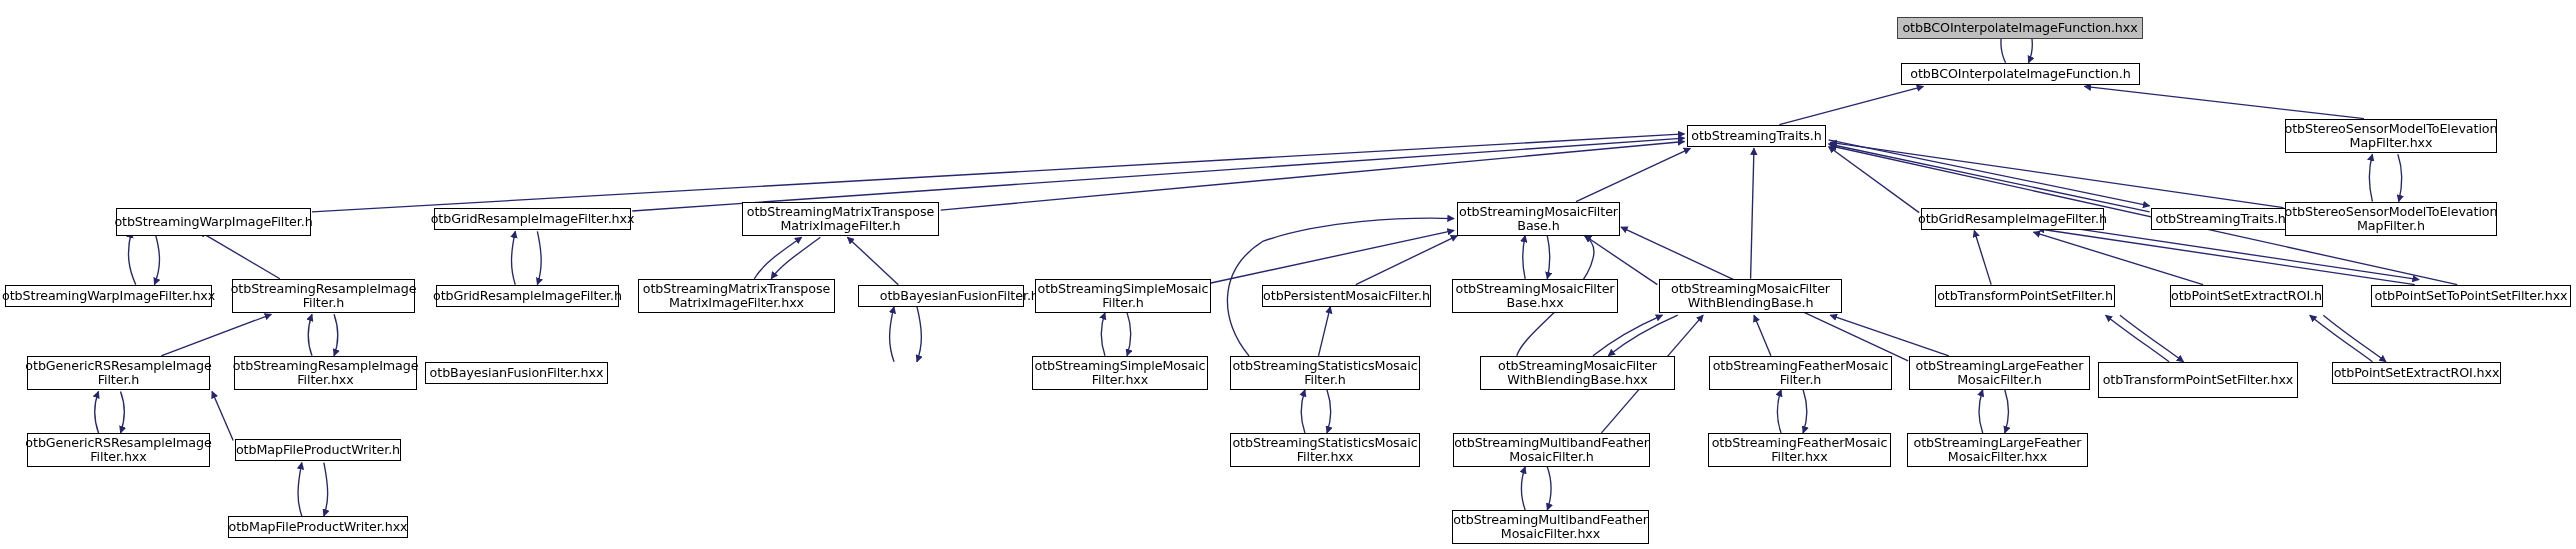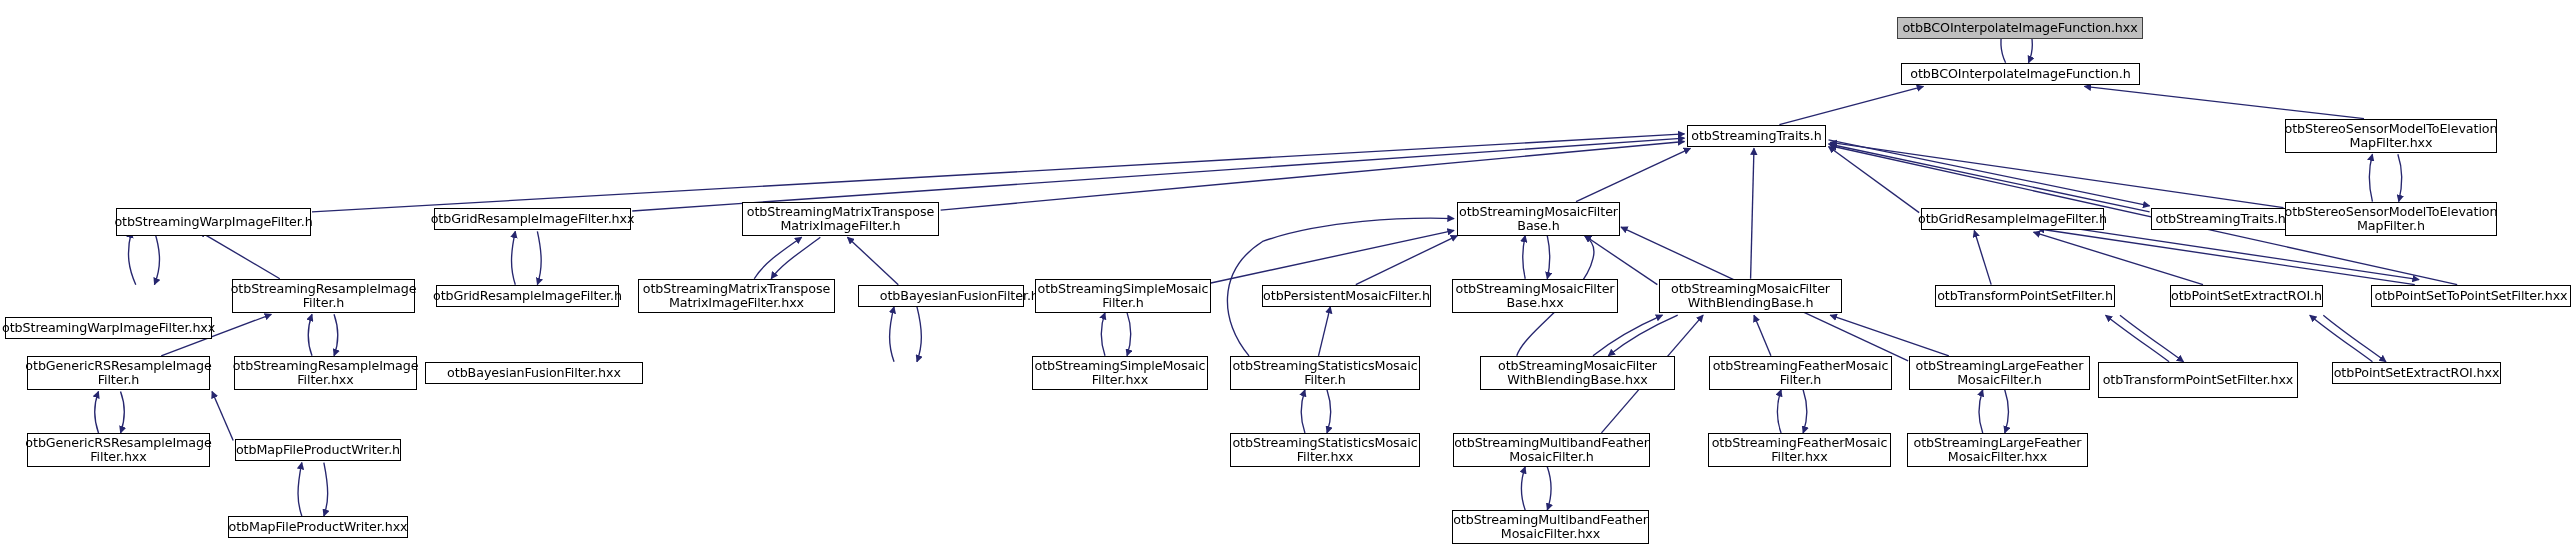--- a/index.html
+++ b/index.html
@@ -134,42 +134,42 @@
       <div class="node" style="left: 116px; top: 208px; width: 195px; height: 28px;">otbStreamingWarpImageFilter.h</div>
       <div class="node" style="left: 434px; top: 208px; width: 197px; height: 22px;">otbGridResampleImageFilter.hxx</div>
       <div class="node" style="left: 742px; top: 202px; width: 197px; height: 34px;">otbStreamingMatrixTranspose
 MatrixImageFilter.h</div>
       <div class="node" style="left: 1457px; top: 202px; width: 163px; height: 34px;">otbStreamingMosaicFilter
 Base.h</div>
       <div class="node" style="left: 1921px; top: 208px; width: 183px; height: 22px;">otbGridResampleImageFilter.h</div>
       <div class="node" style="left: 2151px; top: 208px; width: 154px; height: 22px;">otbStreamingTraits.hxx</div>
       <div class="node" style="left: 2285px; top: 202px; width: 212px; height: 34px;">otbStereoSensorModelToElevation
 MapFilter.h</div>
-      <div class="node" style="left: 5.1px; top: 285px; width: 207px; height: 22px; margin-top: 32px;">otbStreamingWarpImageFilter.hxx</div>
+      <div class="node" style="left: 5.1px; top: 285px; width: 207px; height: 22px;">otbStreamingWarpImageFilter.hxx</div>
       <div class="node" style="left: 232px; top: 279px; width: 183px; height: 34px;">otbStreamingResampleImage
 Filter.h</div>
       <div class="node" style="left: 436px; top: 285px; width: 183px; height: 22px;">otbGridResampleImageFilter.h</div>
       <div class="node" style="left: 638px; top: 279px; width: 197px; height: 34px;">otbStreamingMatrixTranspose
 MatrixImageFilter.hxx</div>
       <div class="node" style="left: 858px; top: 285px; width: 166px; height: 22px; padding-left: 40px;">otbBayesianFusionFilter.h</div>
       <div class="node" style="left: 1035px; top: 279px; width: 176px; height: 34px;">otbStreamingSimpleMosaic
 Filter.h</div>
       <div class="node" style="left: 1262px; top: 285px; width: 169px; height: 22px;">otbPersistentMosaicFilter.h</div>
       <div class="node" style="left: 1452px; top: 279px; width: 166px; height: 34px;">otbStreamingMosaicFilter
 Base.hxx</div>
       <div class="node" style="left: 1659px; top: 279px; width: 183px; height: 34px;">otbStreamingMosaicFilter
 WithBlendingBase.h</div>
       <div class="node" style="left: 1935px; top: 285px; width: 180px; height: 22px;">otbTransformPointSetFilter.h</div>
       <div class="node" style="left: 2170px; top: 285px; width: 153px; height: 22px;">otbPointSetExtractROI.h</div>
       <div class="node" style="left: 2371px; top: 285px; width: 200px; height: 22px;">otbPointSetToPointSetFilter.hxx</div>
       <div class="node" style="left: 27px; top: 356px; width: 183px; height: 34px;">otbGenericRSResampleImage
 Filter.h</div>
       <div class="node" style="left: 234px; top: 356px; width: 183px; height: 34px;">otbStreamingResampleImage
 Filter.hxx</div>
-      <div class="node" style="left: 425px; top: 362px; width: 218px; height: 22px;">otbBayesianFusionFilter.hxx</div>
+      <div class="node" style="left: 425px; top: 362px; width: 183px; height: 22px;">otbBayesianFusionFilter.hxx</div>
       <div class="node" style="left: 1032px; top: 356px; width: 176px; height: 34px;">otbStreamingSimpleMosaic
 Filter.hxx</div>
       <div class="node" style="left: 1230px; top: 356px; width: 190px; height: 34px;">otbStreamingStatisticsMosaic
 Filter.h</div>
       <div class="node" style="left: 1480px; top: 356px; width: 195px; height: 34px;">otbStreamingMosaicFilter
 WithBlendingBase.hxx</div>
       <div class="node" style="left: 1709px; top: 356px; width: 183px; height: 34px;">otbStreamingFeatherMosaic
 Filter.h</div>
       <div class="node" style="left: 1909px; top: 356px; width: 181px; height: 34px;">otbStreamingLargeFeather
 MosaicFilter.h</div>

